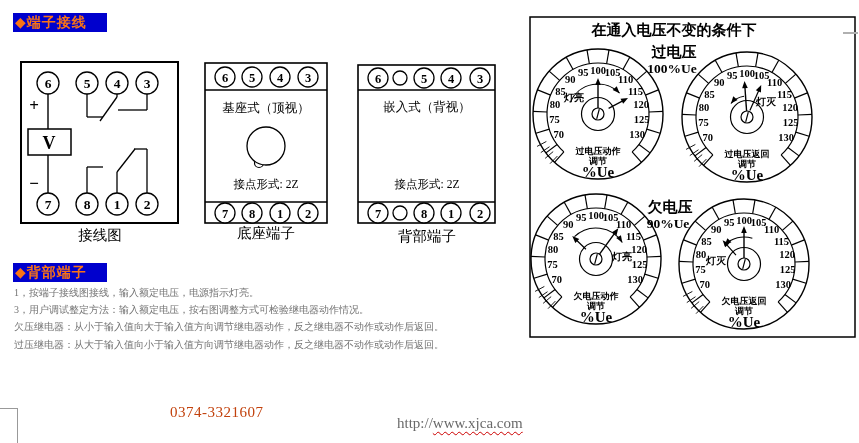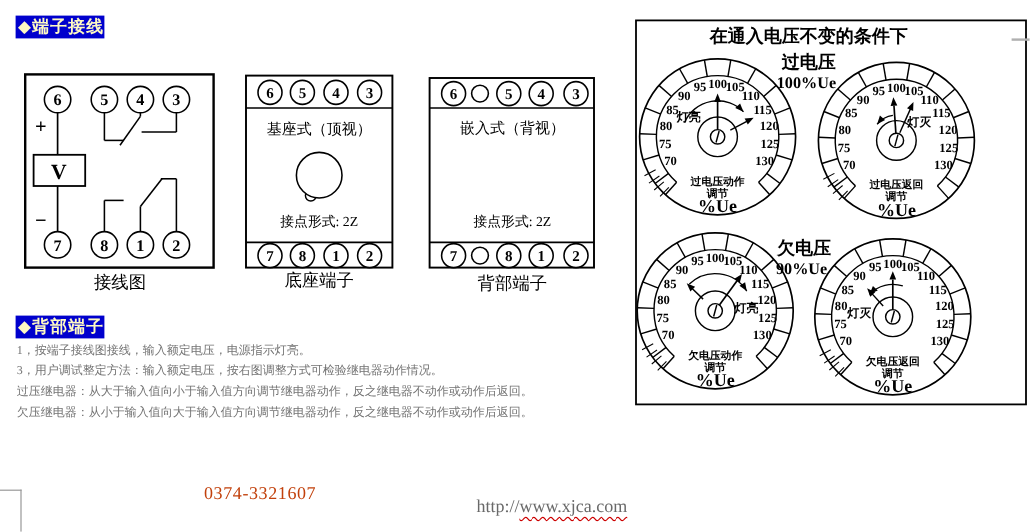--- a/index.html
+++ b/index.html
@@ -3,23 +3,23 @@
 <meta charset="utf-8">
 <style>
   html,body{margin:0;padding:0;}
   body{
     width:859px;height:443px;position:relative;overflow:hidden;
     background:#ffffff;
     font-family:"Liberation Serif","DejaVu Serif",serif;
   }
   .section-hdr{
     position:absolute;
-    background:#0000CD;color:#fef9c3;
+    background:#0000CD;color:#f97316;
     font:bold 14px "Liberation Sans","DejaVu Sans",sans-serif;
-    padding:1px 0 2px 2px;letter-spacing:1px;line-height:16px;
+    padding:1px 20px 2px 2px;letter-spacing:1px;line-height:16px;
   }
   #hdr-terminal{left:13px;top:13px;}
   #hdr-operation{left:13px;top:263px;}
   #diagram-canvas{position:absolute;left:0;top:0;}
   svg text{font-family:"Liberation Serif","DejaVu Serif",serif;}
   .instr{
     position:absolute;left:14px;top:284px;
     font-size:10px;color:#737373;line-height:17.2px;white-space:nowrap;
   }
   .footer-phone{
@@ -344,22 +344,22 @@
         <text x="744" y="304" text-anchor="middle" font-size="9" font-weight="bold" font-family="&quot;Liberation Sans&quot;,&quot;DejaVu Sans&quot;,sans-serif">欠电压返回</text>
         <text x="744" y="314" text-anchor="middle" font-size="9" font-weight="bold" font-family="&quot;Liberation Sans&quot;,&quot;DejaVu Sans&quot;,sans-serif">调节</text>
         <text x="744" y="327" text-anchor="middle" font-size="15" font-weight="bold">%Ue</text>
       </g>
     </g>
   </svg>
 
 <div class="instr">
   <div>1，按端子接线图接线，输入额定电压，电源指示灯亮。</div>
   <div>3，用户调试整定方法：输入额定电压，按右图调整方式可检验继电器动作情况。</div>
+  <div>欠压继电器：从小于输入值向大于输入值方向调节继电器动作，反之继电器不动作或动作后返回。</div>
   <div>过压继电器：从大于输入值向小于输入值方向调节继电器动作，反之继电器不动作或动作后返回。</div>
-  <div>欠压继电器：从小于输入值向大于输入值方向调节继电器动作，反之继电器不动作或动作后返回。</div>
 </div>
 
 <div class="footer-phone">0374-3321607</div>
 <div class="footer-url"><span>http://</span><span class="wavy">www.xjca.com</span></div>
 
 <div class="ruler-dash"></div>
 <div class="tbl-corner-h"></div>
 <div class="tbl-corner-v"></div>
 
 </body></html>

